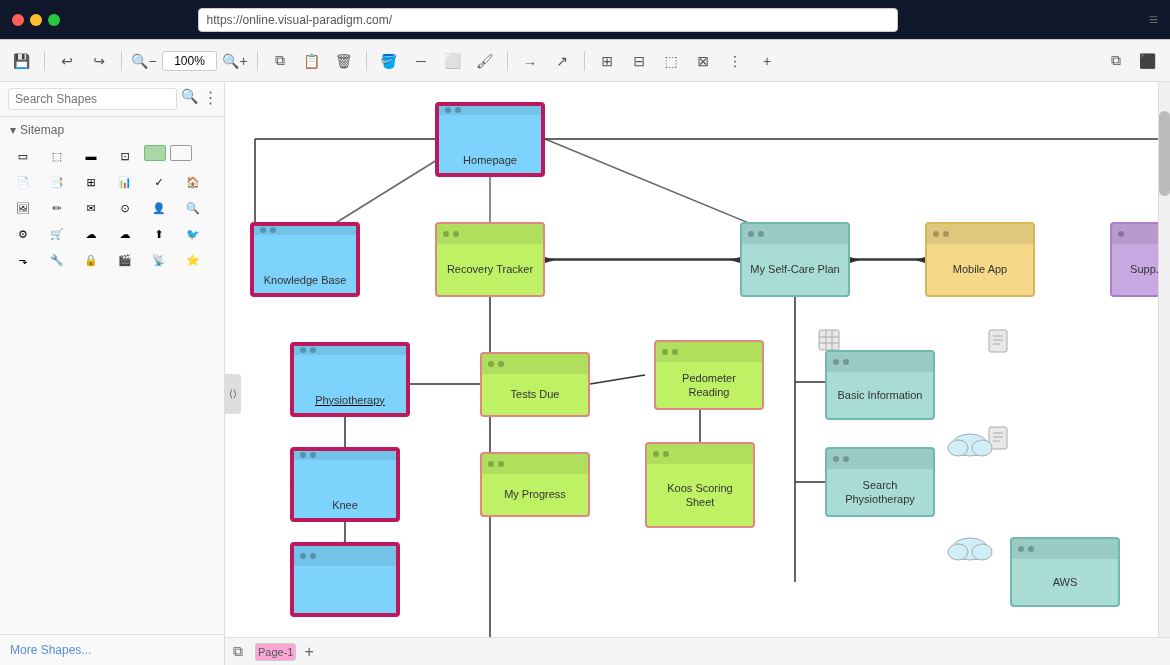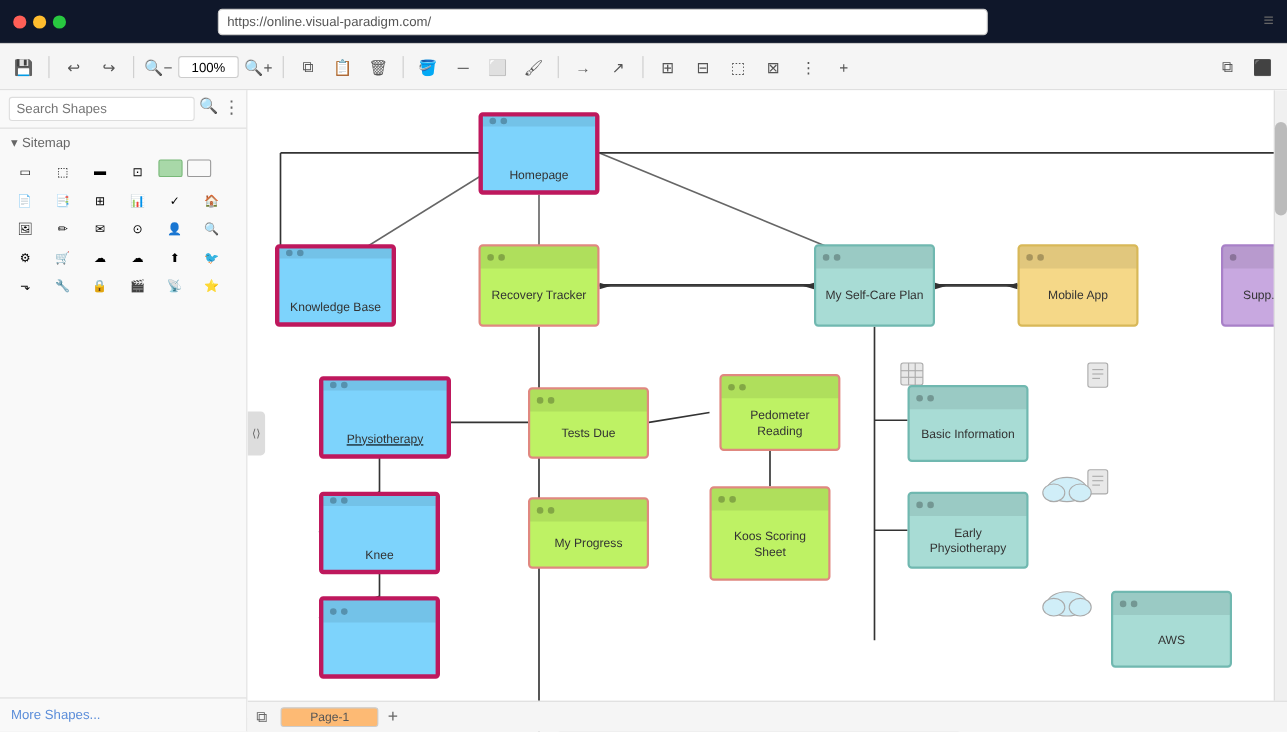--- a/index.html
+++ b/index.html
@@ -220,24 +220,24 @@
       border-top: 1px solid #ddd;
       display: flex;
       align-items: center;
       padding: 0 8px;
       font-size: 12px;
       color: #555;
       gap: 8px;
       z-index: 10;
     }
     .page-tab {
-      background: #fdba74;
+      background: #f9a8d4;
       border: 1px solid #ccc;
       border-radius: 3px;
-      padding: 2px 26px;
+      padding: 2px 2px;
       font-size: 11px;
       cursor: pointer;
     }
     .add-page-btn {
       background: none;
       border: none;
       cursor: pointer;
       font-size: 16px;
       color: #666;
     }
@@ -572,21 +572,21 @@
         <div class="node-dot"></div>
       </div>
       <div class="node-body">Koos Scoring Sheet</div>
     </div>
 
     <div class="diagram-node node-teal" style="left:600px;top:365px;width:110px;height:70px;">
       <div class="node-header">
         <div class="node-dot"></div>
         <div class="node-dot"></div>
       </div>
-      <div class="node-body">Early Physiotherapy</div>
+      <div class="node-body">Search Physiotherapy</div>
     </div>
 
     <div class="diagram-node node-teal" style="left:785px;top:455px;width:110px;height:70px;">
       <div class="node-header">
         <div class="node-dot"></div>
         <div class="node-dot"></div>
       </div>
       <div class="node-body">AWS</div>
     </div>
 

